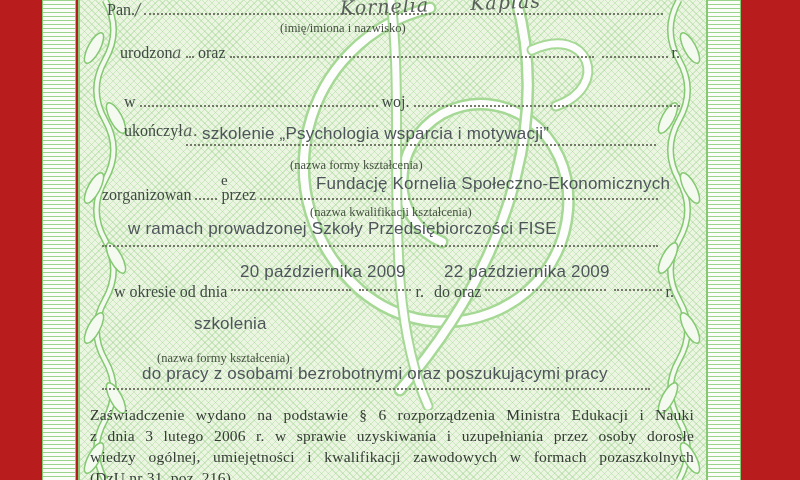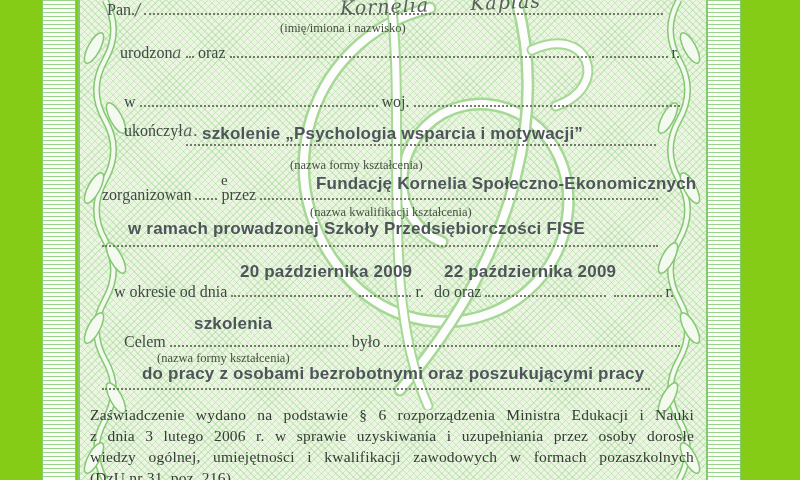--- a/index.html
+++ b/index.html
@@ -1,18 +1,18 @@
 <!DOCTYPE html>
 <html><head>
 <meta charset="utf-8">
 <style>
   html,body{margin:0;padding:0;}
   #page{
     position:relative;width:800px;height:480px;overflow:hidden;
-    background:#84cc16;font-family:"Liberation Serif",serif;
+    background:#b91c1c;font-family:"Liberation Serif",serif;
   }
   
   .stripe-band{
     position:absolute;top:0;height:480px;width:32px;
     background:repeating-linear-gradient(180deg,#9cd38a 0 1px,#fbfdf8 1px 4px);
     border-left:1px solid #85c973;border-right:1px solid #85c973;
   }
   #band-left{left:42px;}
   #band-right{left:707px;}
   
@@ -34,21 +34,21 @@
   .row{position:absolute;display:flex;align-items:flex-end;width:560px;}
   .dots{border-bottom:2px dotted #74796a;height:0;margin:0 4px 4px 4px;}
   .dots.grow{flex:1;}
   .lbl{white-space:nowrap;}
   .hw{
     font-style:italic;color:#59605a;font-family:"DejaVu Serif",serif;
     transform:rotate(-2deg);display:inline-block;
   }
   .bold-fill{
     position:absolute;font-family:"Liberation Sans",sans-serif;
-    font-weight:bold;font-size:17px;color:#4e555a;white-space:nowrap;letter-spacing:.2px;
+    font-weight:normal;font-size:17px;color:#4e555a;white-space:nowrap;letter-spacing:.2px;
   }
   .caption{
     position:absolute;font-size:12.5px;color:#44503f;text-align:left;white-space:nowrap;
   }
   .dotline{position:absolute;border-bottom:2px dotted #74796a;height:0;}
   #name-hw{
     position:absolute;left:238px;top:-7px;font-size:19px;word-spacing:34px;
     letter-spacing:1px;z-index:3;
   }
   #insert-e{position:absolute;left:119px;top:172px;font-size:15px;color:#3f4a42;}
@@ -157,38 +157,32 @@
         <span class="lbl">przez</span>
         <span class="dots grow"></span>
       </div>
       <div class="caption" style="top:205px;left:208px;width:300px;">(nazwa kwalifikacji kształcenia)</div>
 
       <div class="bold-fill" style="top:219px;left:26px;">w ramach prowadzonej Szkoły Przedsiębiorczości FISE</div>
       <div class="dotline" style="top:245px;left:0;width:556px;"></div>
 
       <div class="bold-fill" style="top:262px;left:138px;">20 października  2009</div>
       <div class="bold-fill" style="top:262px;left:342px;">22 października  2009</div>
-      <div class="row" style="top:283px;padding-left:12px;">
+      <div class="row" style="top:283px;padding-left:12px;align-items:center;">
         <span class="lbl">w okresie od dnia</span>
         <span class="dots grow"></span>
         <span class="dots" style="width:52px;"></span>
         <span class="lbl">r.</span>
         <span class="lbl" style="margin-left:10px;">do oraz</span>
         <span class="dots grow"></span>
         <span class="dots" style="width:48px;"></span>
         <span class="lbl">r.</span>
       </div>
 
       <div class="bold-fill" style="top:314px;left:92px;">szkolenia</div>
-      <div class="row" style="top:333px;padding-left:22px;">
-        <span class="lbl">Celem</span>
-        <span class="dots" style="width:178px;"></span>
-        <span class="lbl">było</span>
-        <span class="dots grow"></span>
-      </div>
       <div class="caption" style="top:351px;left:55px;width:240px;">(nazwa formy kształcenia)</div>
 
       <div class="bold-fill" style="top:364px;left:40px;">do pracy z osobami bezrobotnymi oraz poszukującymi pracy</div>
       <div class="dotline" style="top:388px;left:0;width:548px;"></div>
     </div>
 
     <div id="legal">
       <div class="jline">Zaświadczenie wydano na podstawie § 6 rozporządzenia Ministra Edukacji i Nauki</div>
       <div class="jline">z dnia 3 lutego 2006 r. w sprawie uzyskiwania i uzupełniania przez osoby dorosłe</div>
       <div class="jline">wiedzy ogólnej, umiejętności i kwalifikacji zawodowych w formach pozaszkolnych</div>

